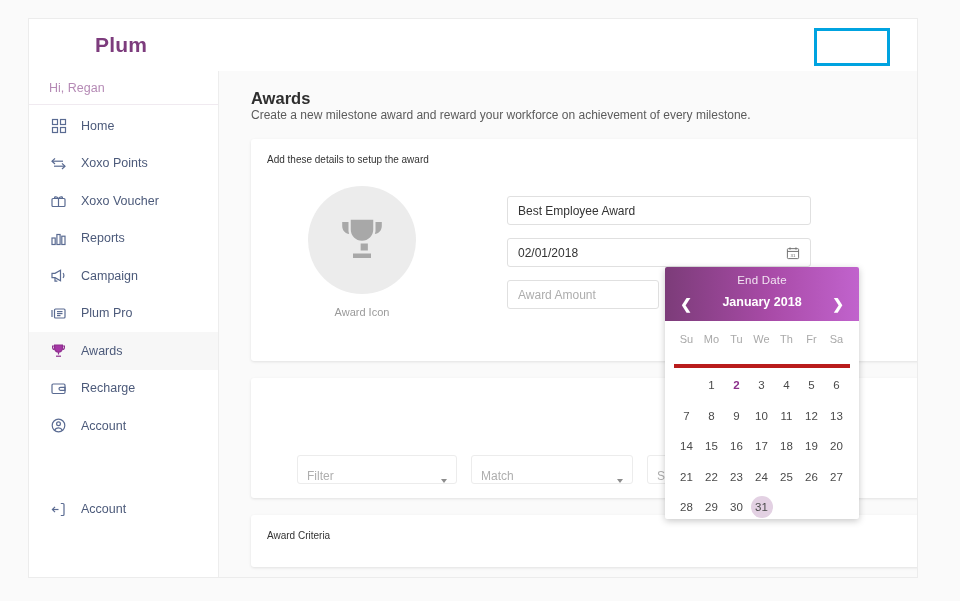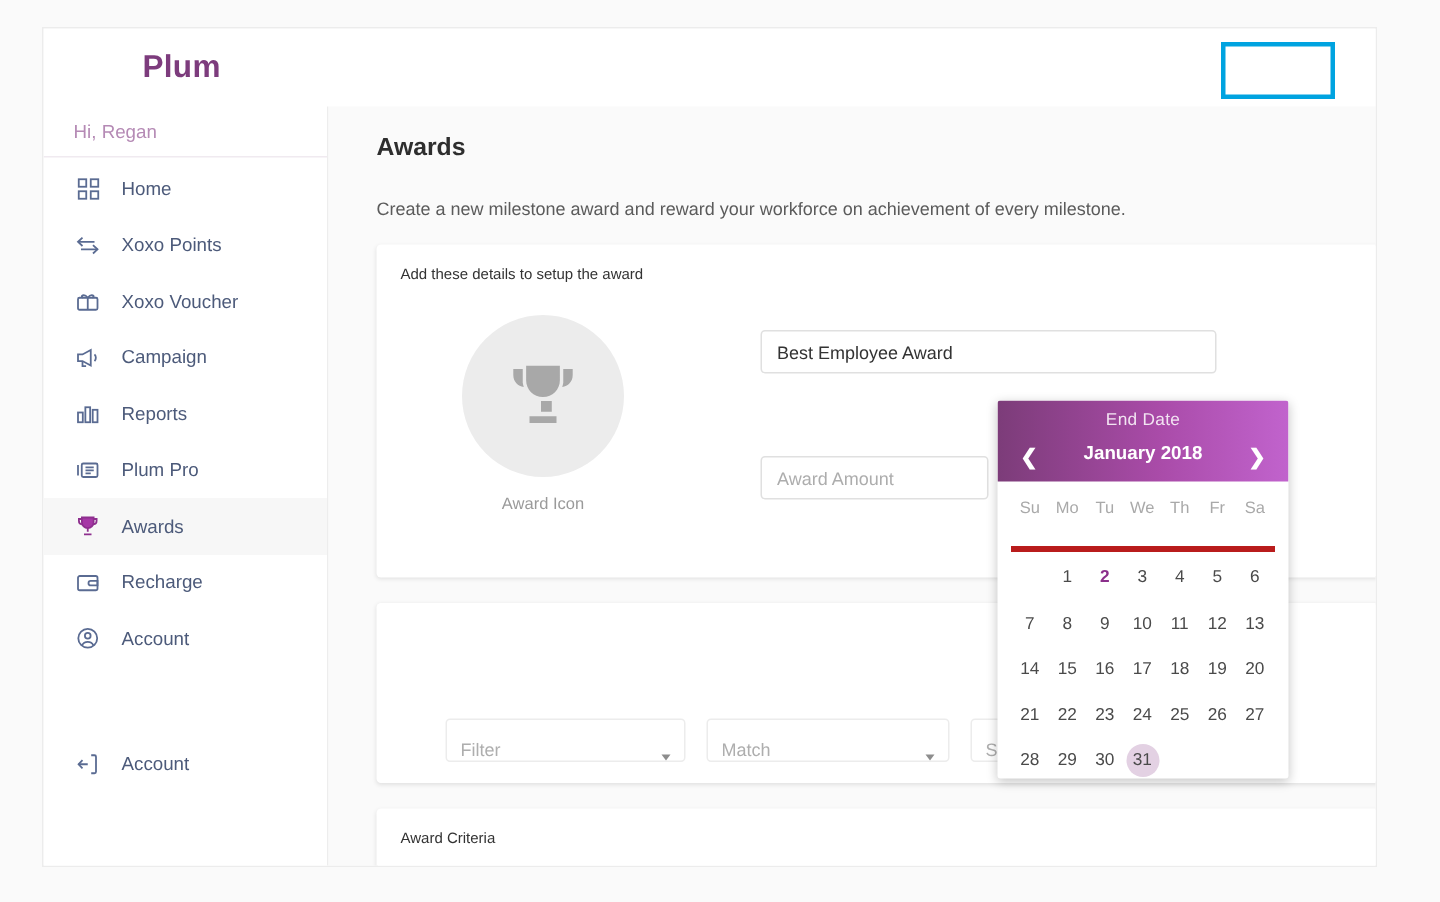--- a/index.html
+++ b/index.html
@@ -70,21 +70,21 @@
 
   
   .main {
     position: absolute; left: 190px; top: 52px;
     width: 700px; height: 508px;
     background: #fafafa;
     padding: 18px 14px 0 32px;
     overflow: hidden;
   }
   .page-title { font-size: 16.5px; color: #2e2e2e; font-weight: bold; }
-  .page-sub { margin-top: 24px; font-size: 12px; color: #5b5b5b; }
+  .page-sub { margin-top: 0; font-size: 12px; color: #5b5b5b; }
 
   .card {
     background: #ffffff;
     border-radius: 3px;
     box-shadow: 0 1px 3px rgba(0,0,0,.10);
     margin-top: 17px;
     width: 684px;
   }
   .card-title {
     font-size: 10px; color: #333;
@@ -241,37 +241,37 @@
             <path d="M8.5 6.5c-2.5-3.2-5.5-1-3 0"></path>
             <path d="M8.5 6.5c2.5-3.2 5.5-1 3 0"></path>
           </svg>
         </span>
         <span class="nav-label">Xoxo Voucher</span>
       </div>
 
       <div class="nav-item">
         <span class="nav-ico">
           <svg width="17" height="17" viewBox="0 0 17 17" fill="none" stroke="currentColor" stroke-width="1.2">
+            <rect x="2" y="8" width="3.2" height="6.5"></rect>
+            <rect x="6.9" y="4.5" width="3.2" height="10"></rect>
+            <rect x="11.8" y="6.2" width="3.2" height="8.3"></rect>
+          </svg>
+        </span>
+        <span class="nav-label">Reports</span>
+      </div>
+
+      <div class="nav-item">
+        <span class="nav-ico">
+          <svg width="17" height="17" viewBox="0 0 17 17" fill="none" stroke="currentColor" stroke-width="1.2">
             <path d="M2 6.3v4.4h3l5.5 3V3.3L5 6.3H2z"></path>
             <path d="M13 6.2c1.2 1.2 1.2 3.4 0 4.6"></path>
             <path d="M5 10.7v3.4h2.4"></path>
           </svg>
         </span>
         <span class="nav-label">Campaign</span>
-      </div>
-
-      <div class="nav-item">
-        <span class="nav-ico">
-          <svg width="17" height="17" viewBox="0 0 17 17" fill="none" stroke="currentColor" stroke-width="1.2">
-            <rect x="2" y="8" width="3.2" height="6.5"></rect>
-            <rect x="6.9" y="4.5" width="3.2" height="10"></rect>
-            <rect x="11.8" y="6.2" width="3.2" height="8.3"></rect>
-          </svg>
-        </span>
-        <span class="nav-label">Reports</span>
       </div>
 
       <div class="nav-item">
         <span class="nav-ico">
           <svg width="17" height="17" viewBox="0 0 17 17" fill="none" stroke="currentColor" stroke-width="1.2">
             <rect x="4.5" y="4" width="10.5" height="9" rx="1"></rect>
             <path d="M2 5v7"></path>
               <path d="M7 6.6h5.5"></path>
               <path d="M7 8.6h5.5"></path>
               <path d="M7 10.6h3.5"></path>
@@ -344,20 +344,32 @@
             <path d="M7 3h10v4.3c0 2.8-2.2 5-5 5s-5-2.2-5-5V3zm-1 1H3.2v1.8c0 2 1.4 3.4 3.1 3.5a7 7 0 0 1-.3-1.2V4zm12 0h2.8v1.8c0 2-1.4 3.4-3.1 3.5a7 7 0 0 0 .3-1.2V4zm-6.6 9.5h3.2v3.2h-3.2v-3.2zM8 18h8v2H8v-2z"></path>
           </svg>
         </div>
         <div class="award-caption">Award Icon</div>
       </div>
 
       <div class="field field-name">
         <span>Best Employee Award</span>
       </div>
 
+      <div class="field field-date">
+        <span>02/01/2018</span>
+        <span class="cal-ico">
+          <svg width="14" height="14" viewBox="0 0 16 16" fill="none" stroke="currentColor" stroke-width="1.1">
+            <rect x="1.6" y="3" width="12.8" height="11.4" rx="1"></rect>
+            <path d="M1.6 6.2h12.8"></path>
+              <path d="M4.6 1.6v2.6"></path>
+              <path d="M11.4 1.6v2.6"></path>
+            <text x="8" y="12.3" font-size="5" text-anchor="middle" fill="currentColor" stroke="none" font-family="Liberation Sans, sans-serif">31</text>
+          </svg>
+        </span>
+      </div>
 
       <div class="field field-amount">
         <span class="ph">Award Amount</span>
       </div>
     </div>
 
     <div class="card filter-card">
 
       <div class="select sel-1">
         <span>Filter</span>

